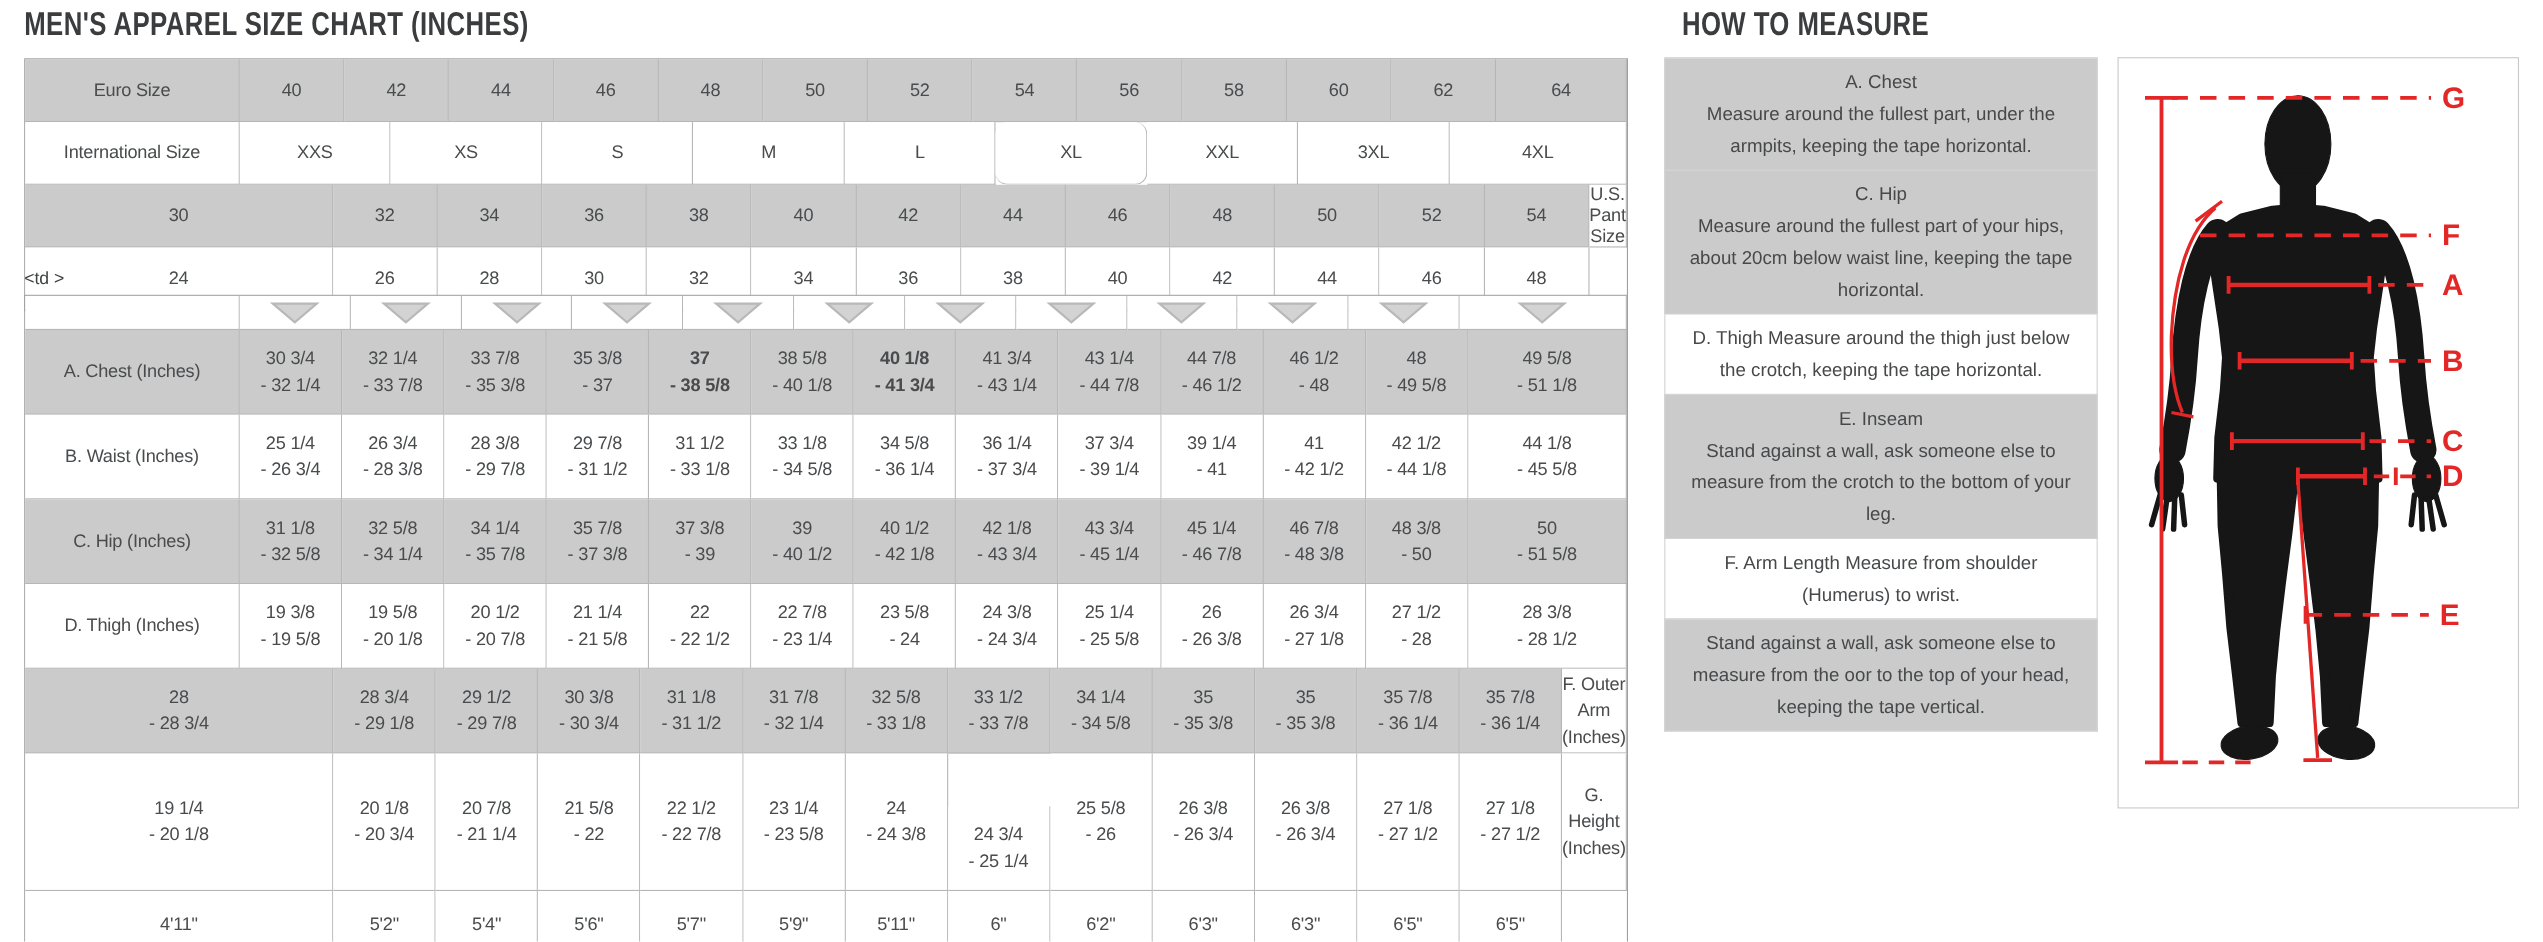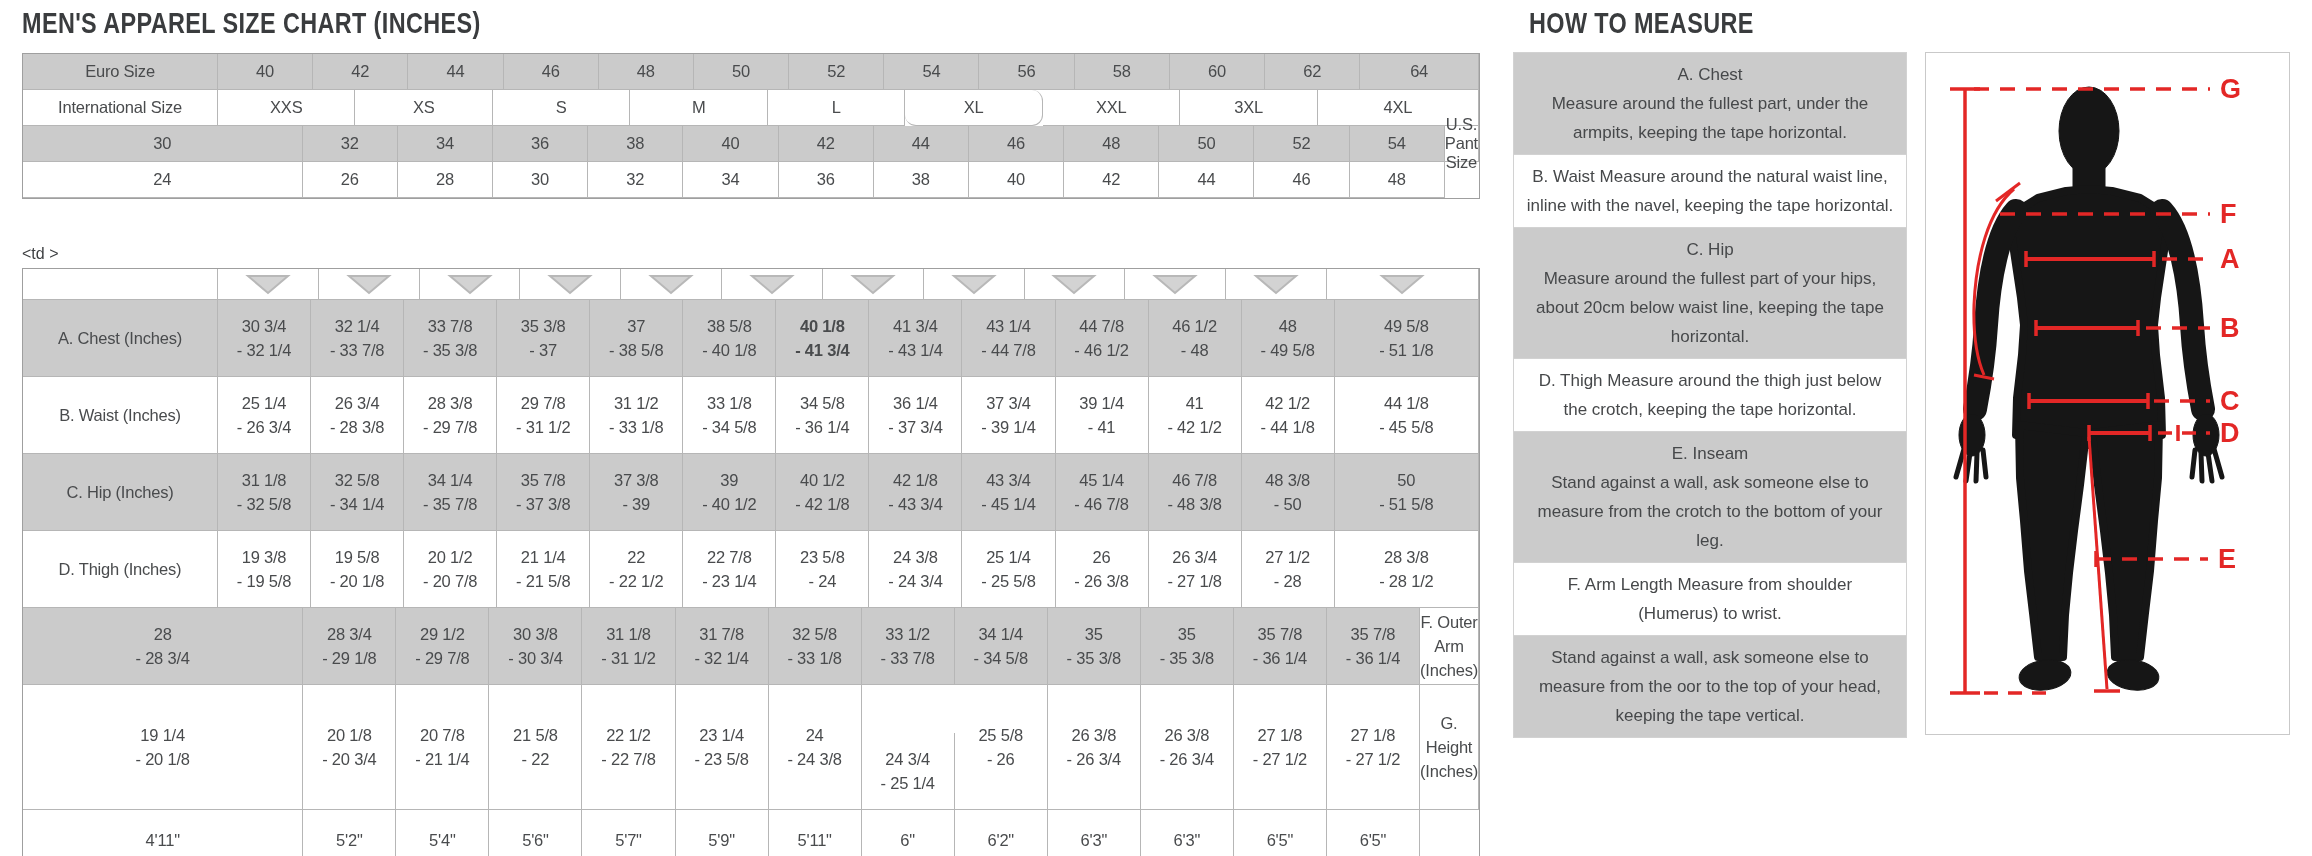--- a/index.html
+++ b/index.html
@@ -28,21 +28,21 @@
     border:1px solid #9f9f9f;box-sizing:border-box;
   }
   .cell{
     display:flex;align-items:center;justify-content:center;
     border-right:1px solid #b6b6b6;border-bottom:1px solid #b6b6b6;
     font-size:16.5px;box-sizing:border-box;text-align:center;
     letter-spacing:-0.2px;color:#494b4d;
   }
   .shaded{background:#cbcbcb;}
   .plain{background:#ffffff;}
-  .conv-cell{height:36px;}
+  .conv-cell{height:57px;}
   .tri-cell{height:31px;}
   .m-cell{min-height:77px;white-space:pre-line;line-height:24px;flex-direction:column;}
   .tall{min-height:84px;}
   #stray-text{position:absolute;left:22px;top:245px;font-size:16px;color:#3d3f41;}
 
   
   #instructions{
     position:absolute;left:1513px;top:52px;width:394px;box-sizing:border-box;
     border-top:1px solid #d2d2d2;
   }
@@ -183,21 +183,21 @@
     </div>
     <div class="cell m-cell shaded">A. Chest (Inches)</div>
     <div class="cell m-cell shaded" style="grid-column: span 12;">30 3/4
 - 32 1/4</div>
     <div class="cell m-cell shaded" style="grid-column: span 12;">32 1/4
 - 33 7/8</div>
     <div class="cell m-cell shaded" style="grid-column: span 12;">33 7/8
 - 35 3/8</div>
     <div class="cell m-cell shaded" style="grid-column: span 12;">35 3/8
 - 37</div>
-    <div class="cell m-cell shaded" style="grid-column: span 12;">37
+    <div class="cell m-cell shaded" style="grid-column: span 12; font-weight: bold;">37
 - 38 5/8</div>
     <div class="cell m-cell shaded" style="grid-column: span 12;">38 5/8
 - 40 1/8</div>
     <div class="cell m-cell shaded" style="grid-column: span 12; font-weight: bold;">40 1/8
 - 41 3/4</div>
     <div class="cell m-cell shaded" style="grid-column: span 12;">41 3/4
 - 43 1/4</div>
     <div class="cell m-cell shaded" style="grid-column: span 12;">43 1/4
 - 44 7/8</div>
     <div class="cell m-cell shaded" style="grid-column: span 12;">44 7/8
@@ -371,23 +371,20 @@
 - 6'6"</div>
   </div>
 
 <div id="right-title" class="section-title">HOW TO MEASURE</div>
 
 <div id="instructions">
     <div class="hbox shaded">
       <div class="heading">A. Chest</div>
       <div class="itext">Measure around the fullest part, under the armpits, keeping the tape horizontal.</div>
     </div>
-    <div class="hbox plain">
-      <div class="itext">B. Waist Measure around the natural waist line, inline with the navel, keeping the tape horizontal.</div>
-    </div>
     <div class="hbox shaded">
       <div class="heading">C. Hip</div>
       <div class="itext">Measure around the fullest part of your hips, about 20cm below waist line, keeping the tape horizontal.</div>
     </div>
     <div class="hbox plain">
       <div class="itext">D. Thigh Measure around the thigh just below the crotch, keeping the tape horizontal.</div>
     </div>
     <div class="hbox shaded">
       <div class="heading">E. Inseam</div>
       <div class="itext">Stand against a wall, ask someone else to measure from the crotch to the bottom of your leg.</div>

